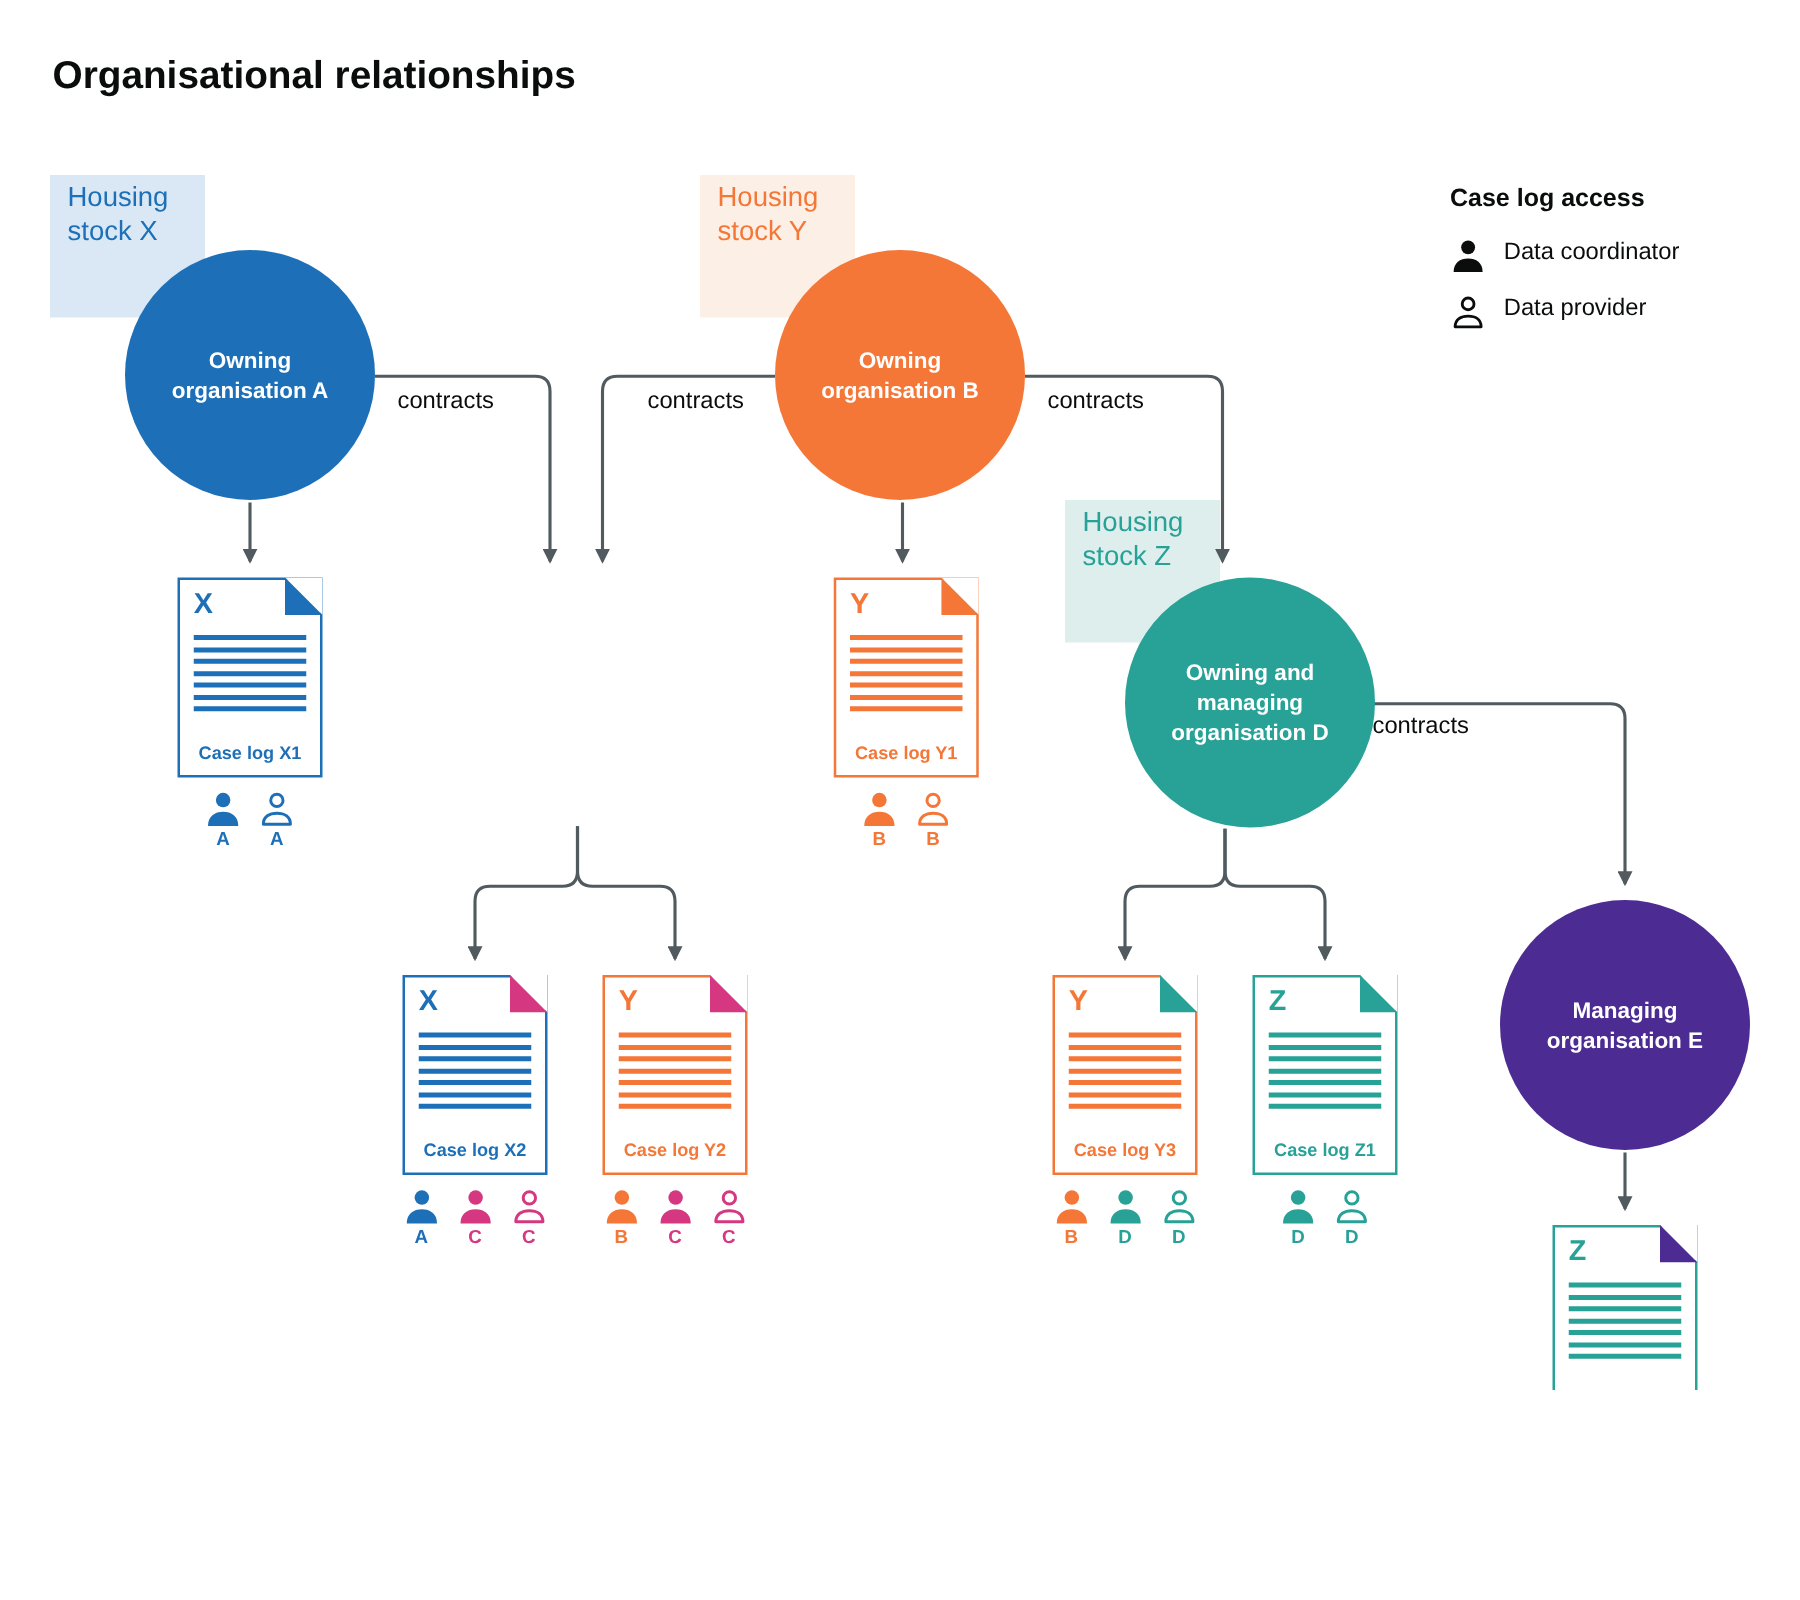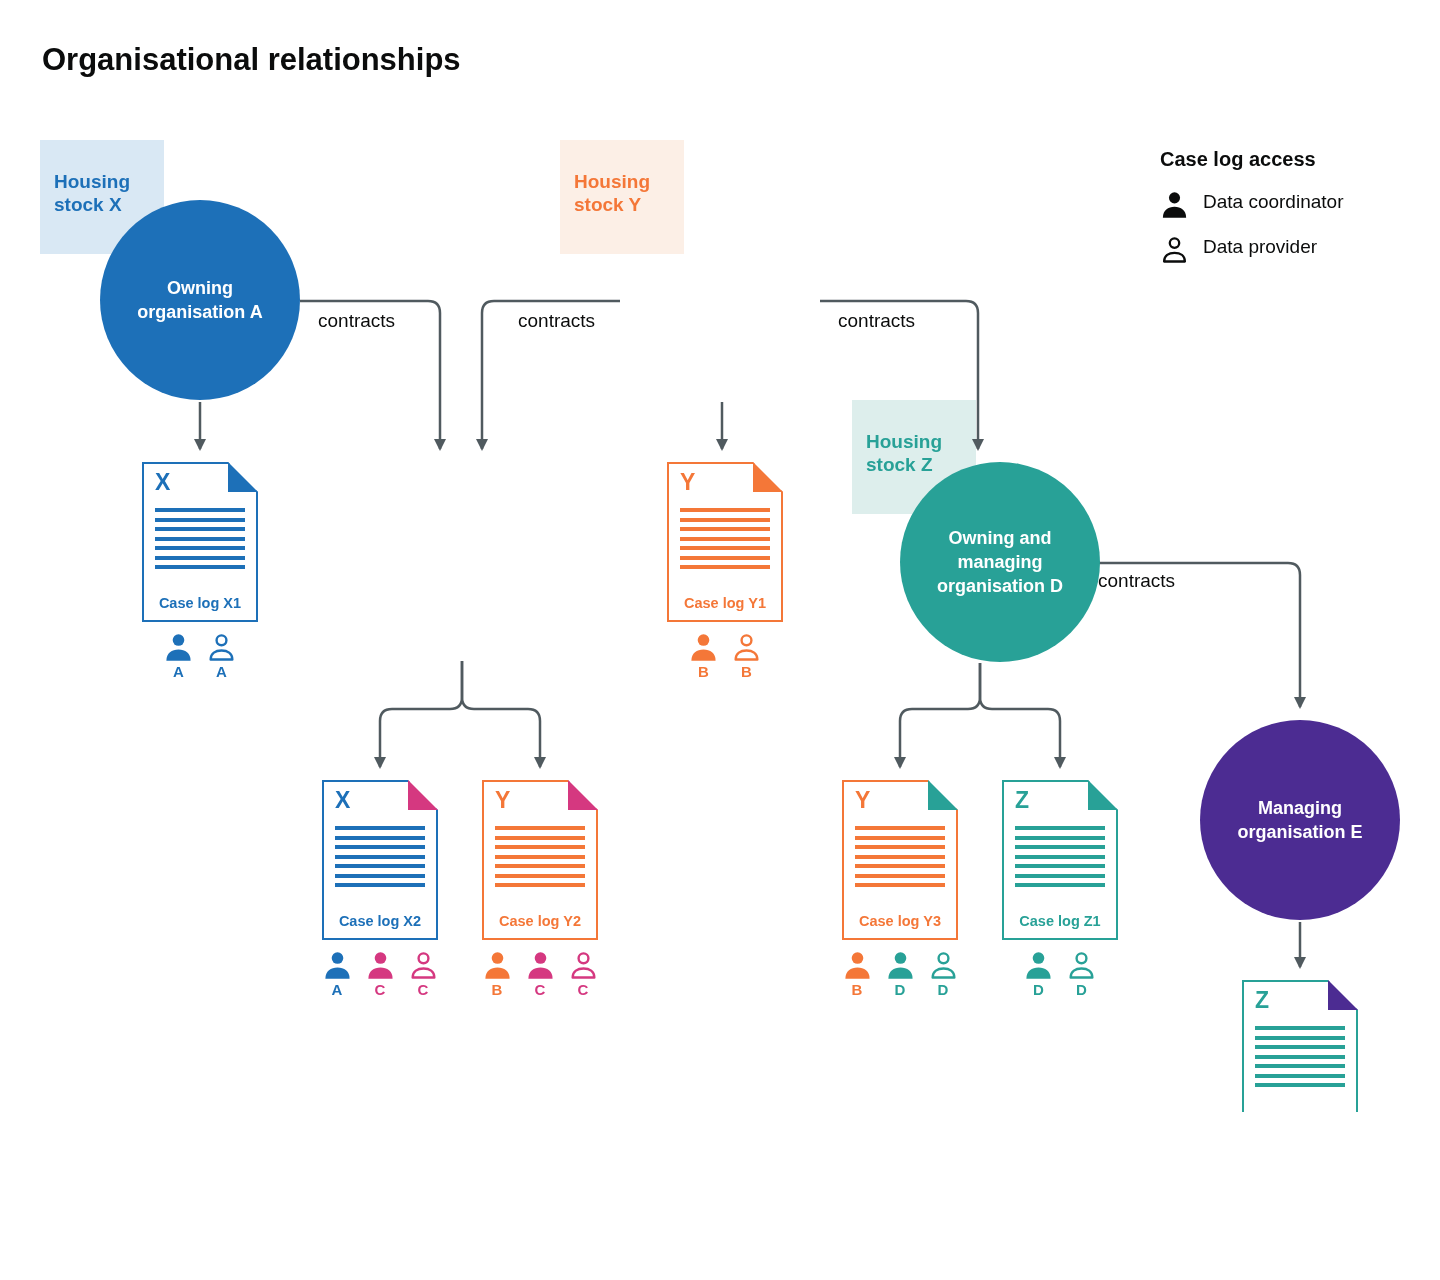--- a/index.html
+++ b/index.html
@@ -7,21 +7,21 @@
     --lblue:#d9e8f4; --lorange:#fcefe6; --lteal:#ddeeec; --grey:#505a5f; --ink:#0b0c0c;
   }
   *{box-sizing:border-box;margin:0;padding:0;}
   body{font-family:"Liberation Sans",sans-serif;background:#fff;}
   .canvas{position:relative;width:1440px;height:1112px;background:#fff;overflow:hidden;}
   .title{position:absolute;left:42px;top:42px;font-size:31px;font-weight:700;color:var(--ink);}
   .c-blue{--c:var(--blue);} .c-orange{--c:var(--orange);} .c-pink{--c:var(--pink);}
   .c-teal{--c:var(--teal);} .c-purple{--c:var(--purple);} .c-ink{--c:var(--ink);}
   .fd-blue{fill:var(--blue);} .fd-orange{fill:var(--orange);} .fd-pink{fill:var(--pink);}
   .fd-teal{fill:var(--teal);} .fd-purple{fill:var(--purple);}
-  .stock-label{position:absolute;width:124px;height:114px;padding:30px 14px;font-size:19px;font-weight:700;line-height:1.22;}
+  .stock-label{position:absolute;width:124px;height:114px;padding:5px 14px;font-size:22px;font-weight:400;line-height:1.22;}
   .stock-x{left:40px;top:140px;background:var(--lblue);color:var(--blue);}
   .stock-y{left:560px;top:140px;background:var(--lorange);color:var(--orange);}
   .stock-z{left:852px;top:400px;background:var(--lteal);color:var(--teal);}
   .org{position:absolute;border-radius:50%;display:flex;align-items:center;justify-content:center;
        text-align:center;color:#fff;font-weight:700;font-size:18px;line-height:1.35;padding:0 27px;}
   .org-a{left:100px;top:200px;width:200px;height:200px;background:var(--blue);}
   .org-b{left:620px;top:200px;width:200px;height:200px;background:var(--orange);}
   .org-c{left:364px;top:464px;width:196px;height:196px;background:var(--pink);}
   .org-d{left:900px;top:462px;width:200px;height:200px;background:var(--teal);}
   .org-e{left:1200px;top:720px;width:200px;height:200px;background:var(--purple);}
@@ -76,20 +76,21 @@
       <path d="M1300 922 L1300 967" marker-end="url(#arr)"></path>
     </g>
   </svg>
 
   <span class="clabel" style="left:318px;top:310px;">contracts</span>
   <span class="clabel" style="left:518px;top:310px;">contracts</span>
   <span class="clabel" style="left:838px;top:310px;">contracts</span>
   <span class="clabel" style="left:1098px;top:570px;">contracts</span>
 
   <div class="org org-a">Owning organisation A</div>
+  <div class="org org-b">Owning organisation B</div>
   <div class="org org-d">Owning and managing organisation D</div>
   <div class="org org-e">Managing organisation E</div>
 
   <div class="doc c-blue" style="left:142px;top:462px;">
     <span class="letter">X</span>
     <div class="lines">
         <i></i>
         <i></i>
         <i></i>
         <i></i>

